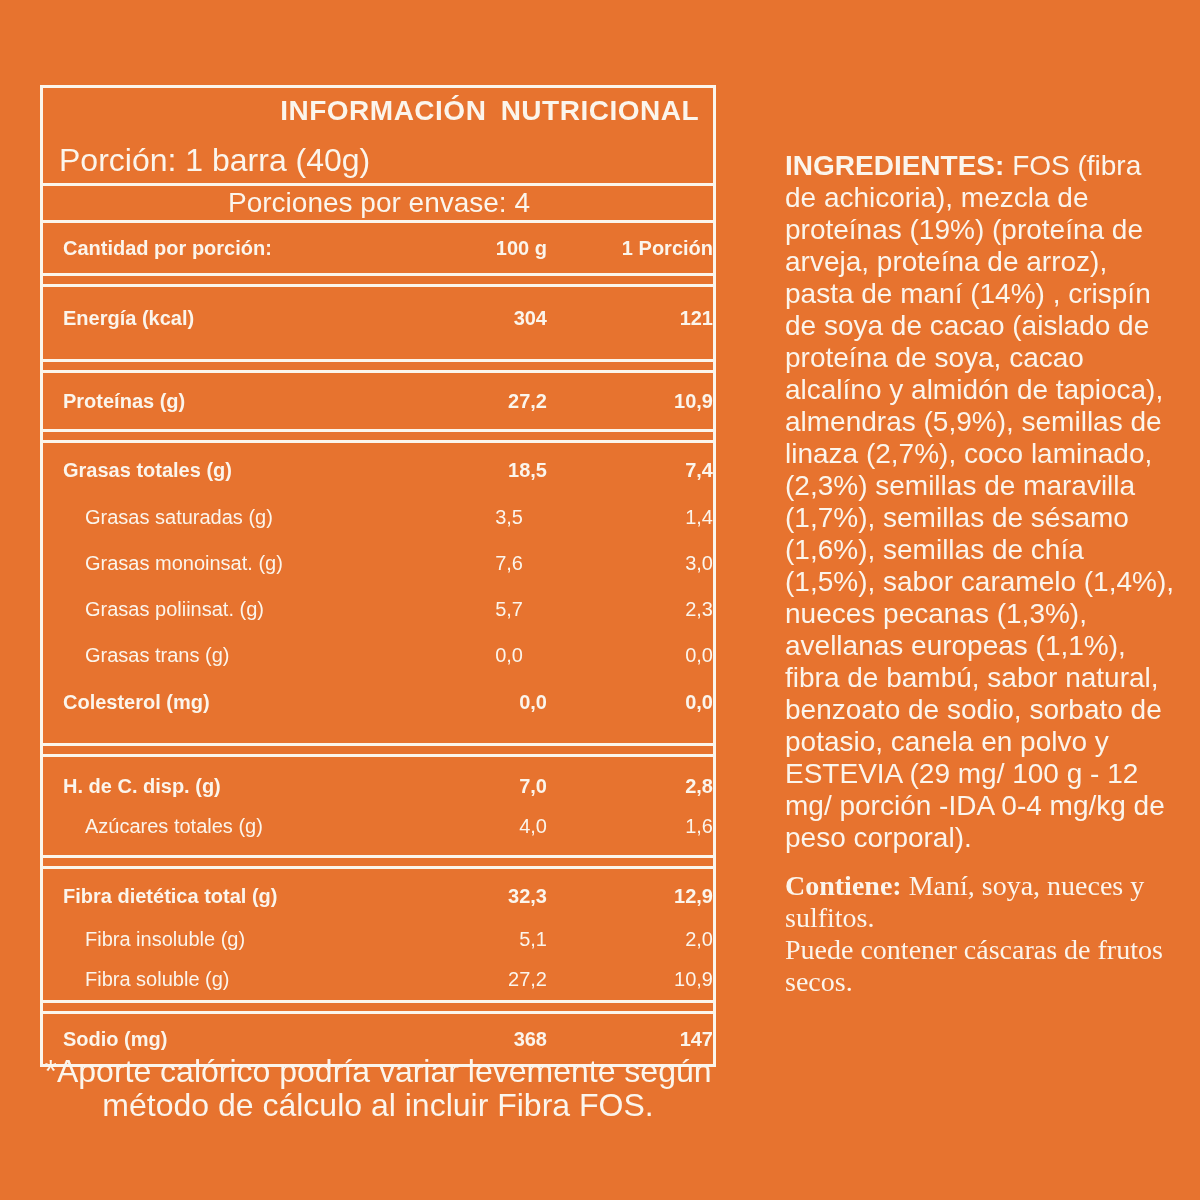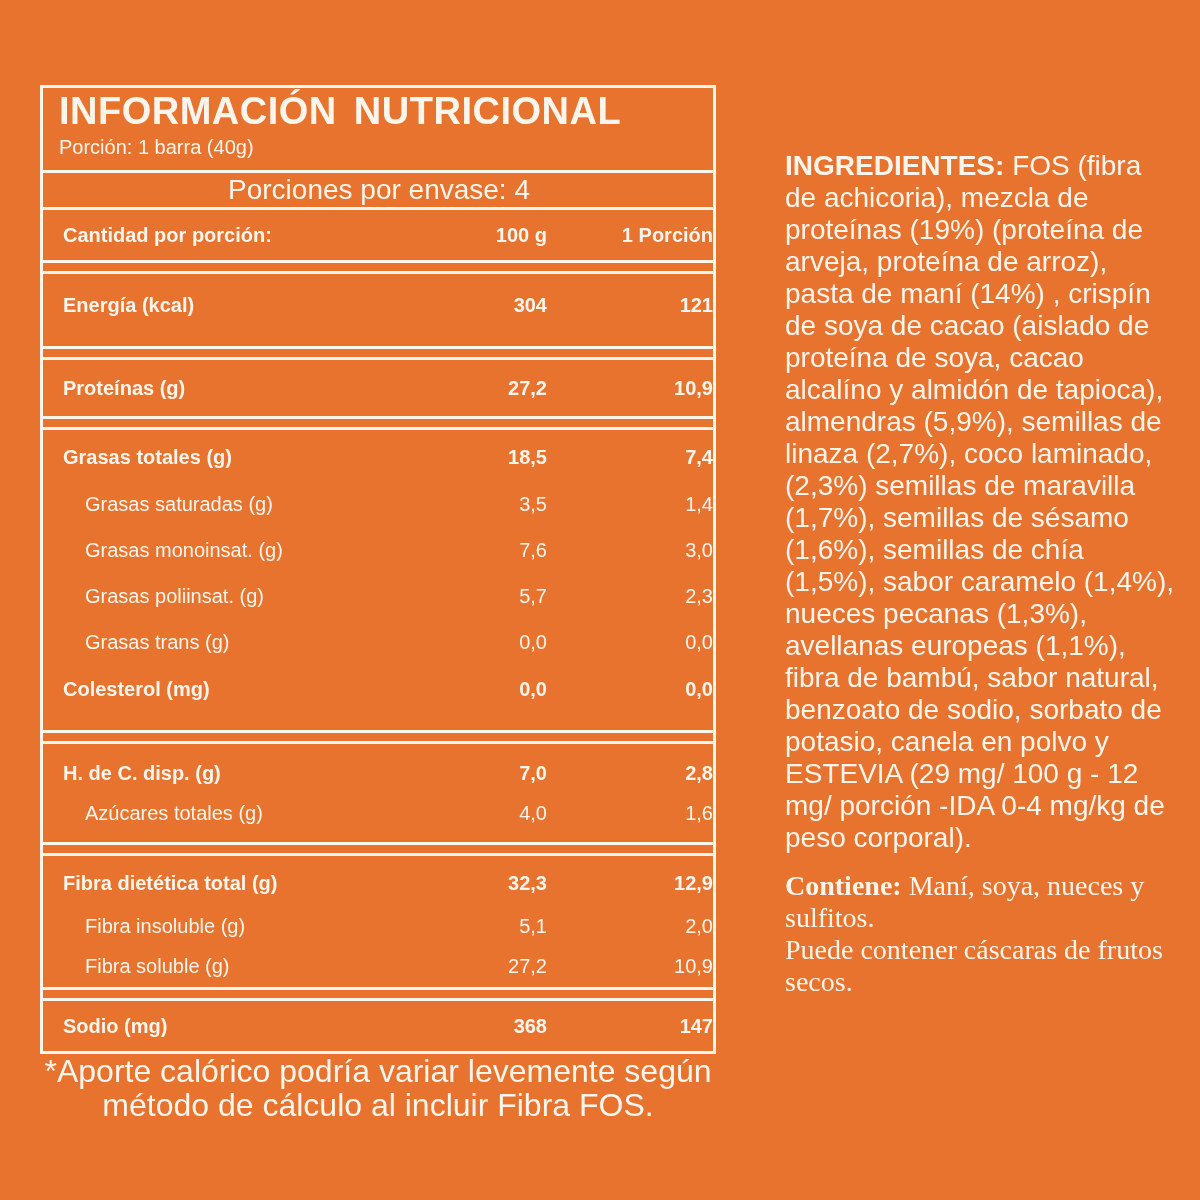--- a/index.html
+++ b/index.html
@@ -10,37 +10,37 @@
   }
   
   .ntable{
     position:absolute;left:40px;top:85px;width:676px;
     border:3px solid #FBF5EC;box-sizing:border-box;
   }
   .sep{height:3px;background:#FBF5EC;}
   .gap{height:8px;}
   .head-section{padding:6px 14px 7px 16px;}
   .ntitle{
-    text-align:left;font-weight:bold;font-size:38px;line-height:34px;
-    letter-spacing:.5px;word-spacing:6px;margin-bottom:3px;
-  }
-  .serving{font-size:20px;line-height:32px;}
+    text-align:right;font-weight:bold;font-size:28px;line-height:34px;
+    letter-spacing:.5px;word-spacing:6px;margin-bottom:16px;
+  }
+  .serving{font-size:32px;line-height:32px;}
   .porciones{font-size:28px;line-height:30px;padding:2px 14px 2px 16px;text-align:center;}
   .row{
     display:grid;grid-template-columns:1fr 160px 166px;align-items:center;
     font-size:20px;line-height:30px;padding-left:20px;box-sizing:border-box;
   }
   .row .val{text-align:right;}
   .bold{font-weight:bold;}
   .sub .lbl{padding-left:22px;}
   .cantidad{padding-top:10px;padding-bottom:10px;}
   .r-energia{padding-top:16px;padding-bottom:26px;}
   .r-proteinas{padding-top:13px;padding-bottom:13px;}
   .g-first{padding-top:12px;padding-bottom:9px;}
-  .g-sub{padding-top:8px;padding-bottom:8px;}
+  .g-sub{padding-top:8px;padding-bottom:8px;gap:24px;}
   .g-last{padding-top:9px;padding-bottom:26px;}
   .h-first{padding-top:14px;padding-bottom:5px;}
   .h-last{padding-top:5px;padding-bottom:14px;}
   .f-first{padding-top:12px;padding-bottom:7px;}
   .f-mid{padding-top:6px;padding-bottom:5px;}
   .f-last{padding-top:5px;padding-bottom:6px;}
   .r-sodio{padding-top:10px;padding-bottom:10px;}
   
   .footnote{
     position:absolute;left:40px;top:1054px;width:676px;

